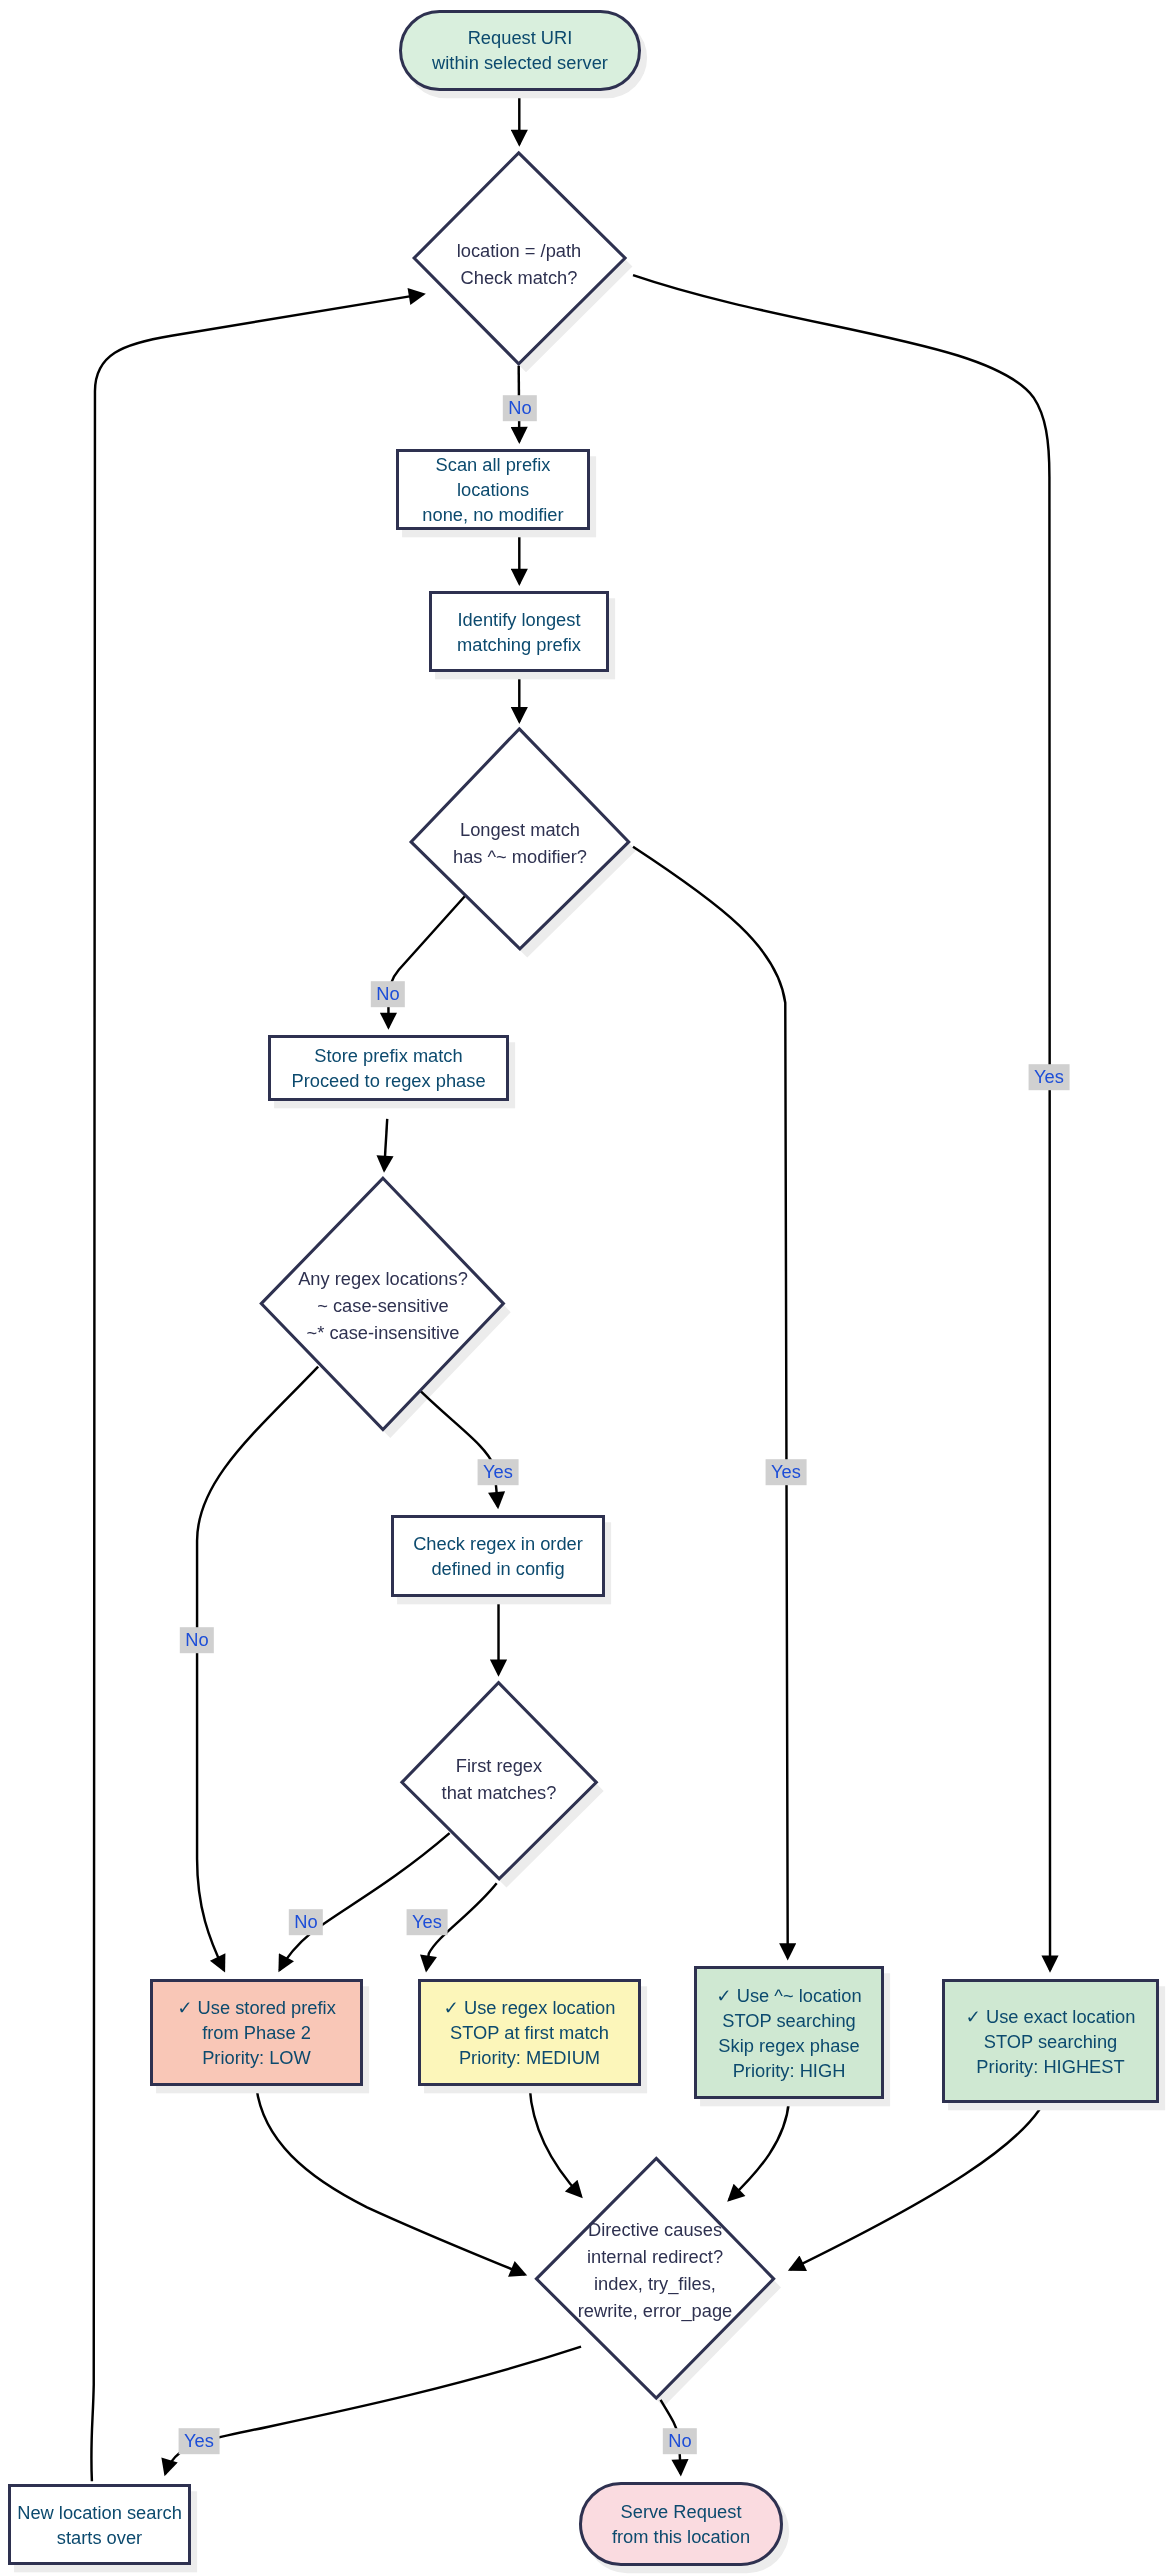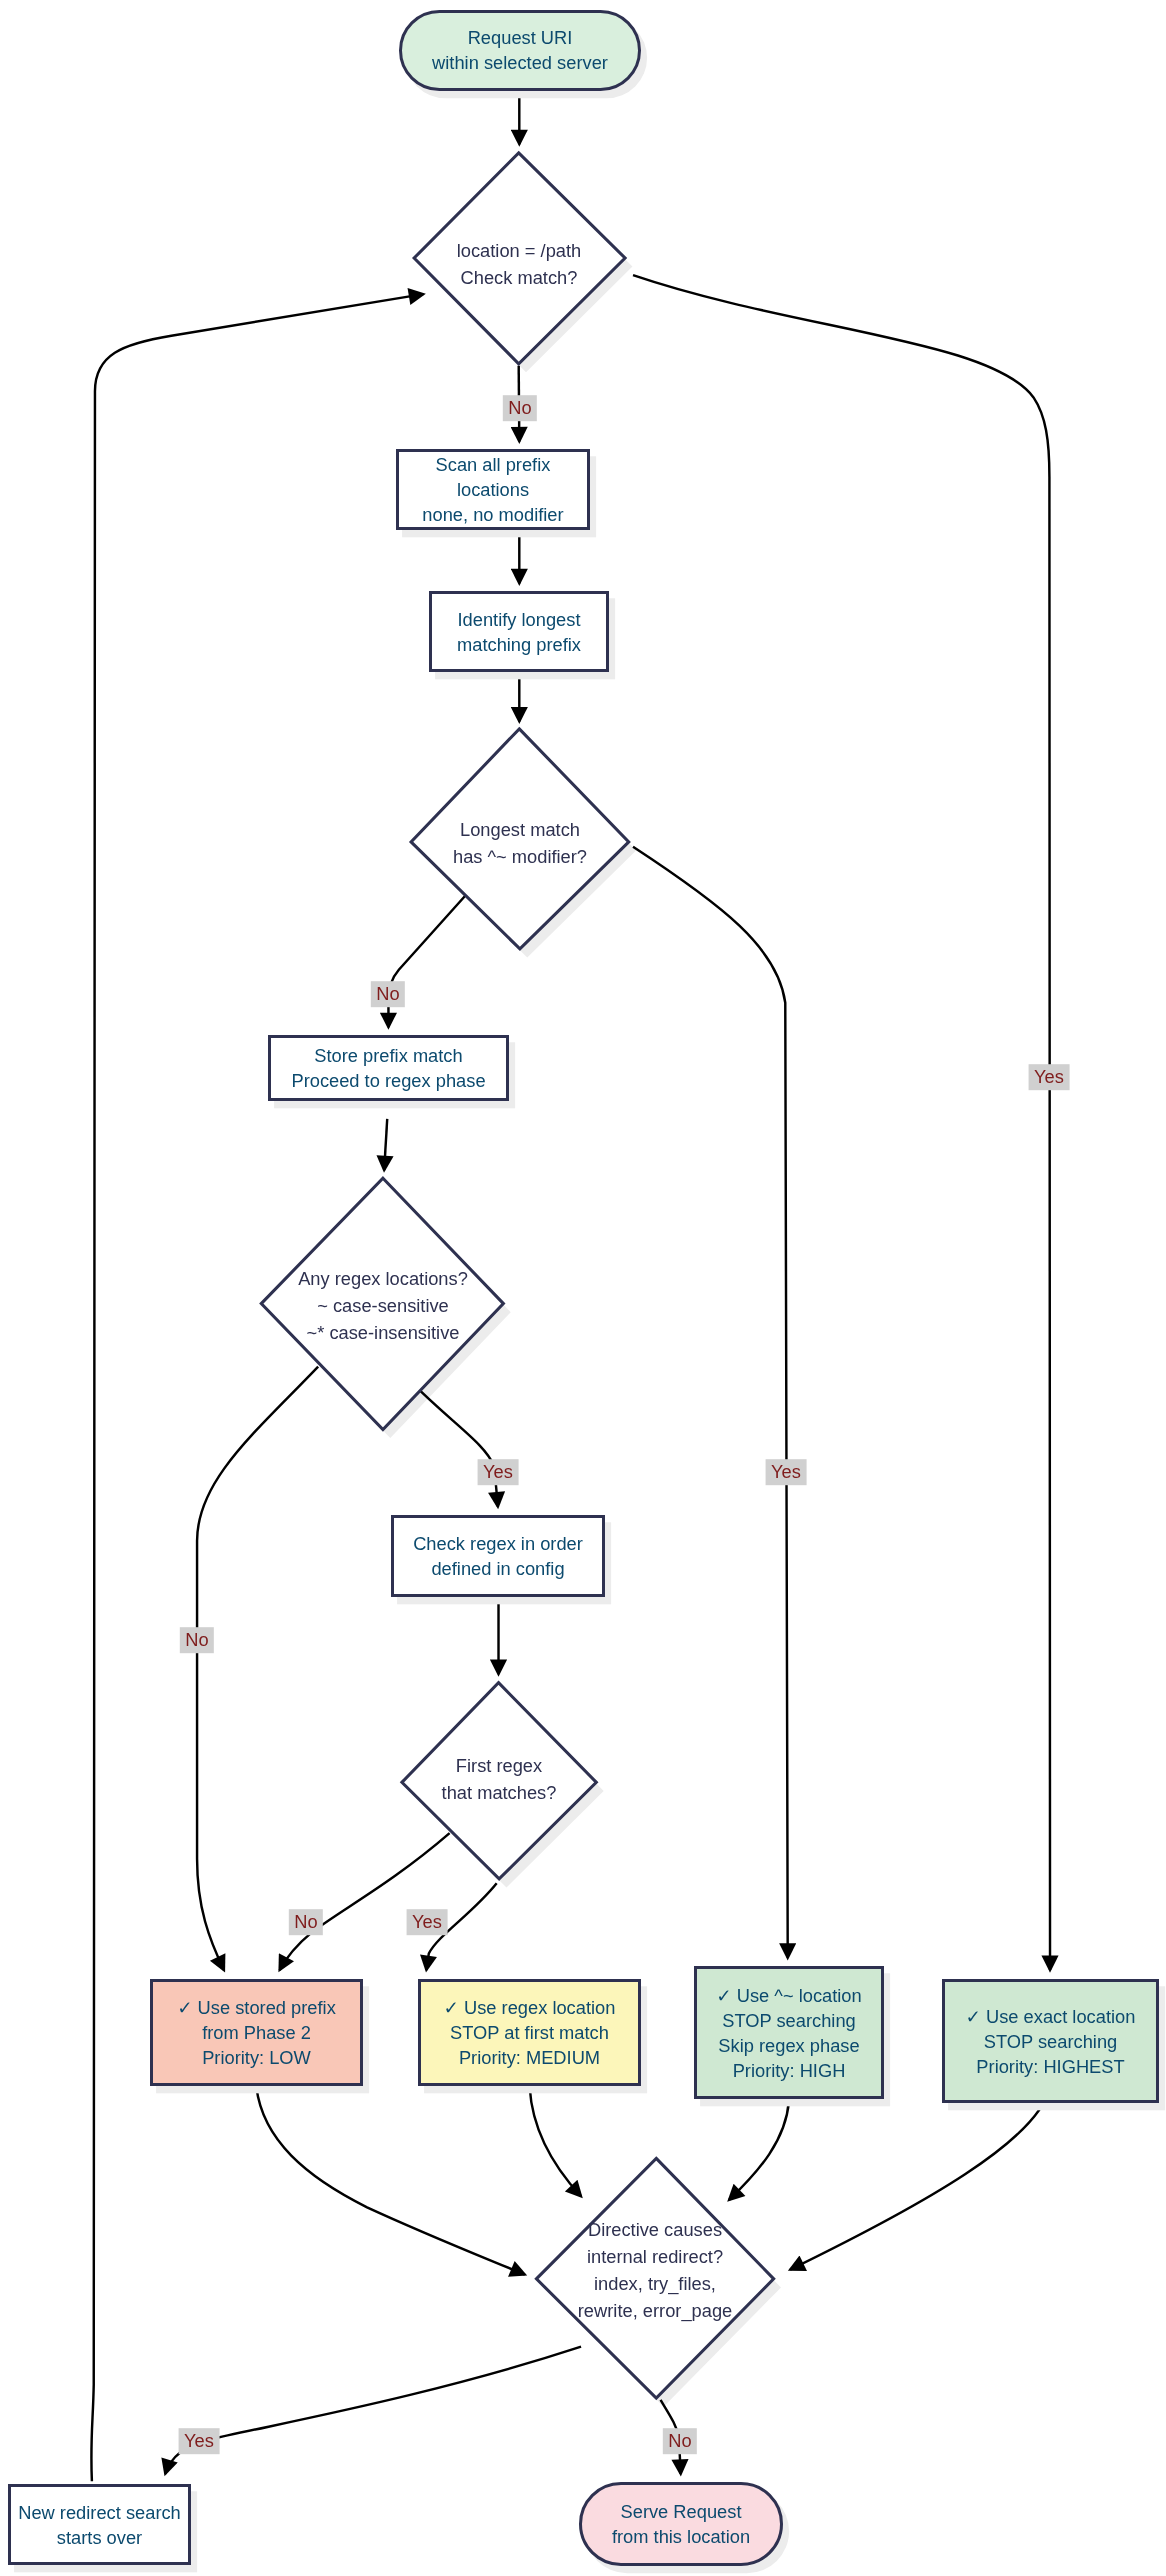--- a/index.html
+++ b/index.html
@@ -22,21 +22,21 @@
   .fill-medium  { background:#fcf6ba; }
   .fill-high    { background:#cfe8d2; }
   .fill-serve   { background:#fadbe0; }
   .diamond-label {
     position:absolute; transform:translate(-50%,-50%);
     text-align:center; white-space:pre-line;
     font-size:18.3px; line-height:27px; color:#2e3150;
   }
   .edge-label {
     position:absolute; transform:translate(-50%,-50%);
-    background:#d0d0d0; color:#7f1d1d;
+    background:#d0d0d0; color:#1d4ed8;
     font-size:18.3px; line-height:22px; padding:1.8px 5.5px;
   }
 </style>
 </head>
 <body>
 
 <div class="canvas">
 
   <svg class="edge-layer" width="1167" height="2576" viewBox="0 0 1908 4213">
     <defs>
@@ -110,21 +110,21 @@
 
   <div class="node fill-high" style="left:694px; top:1966px; width:190px; height:133px;text-align:center;">✓ Use ^~ location
 STOP searching
 Skip regex phase
 Priority: HIGH</div>
 
   <div class="node fill-high" style="left:942px; top:1979px; width:217px; height:124px;">✓ Use exact location
 STOP searching
 Priority: HIGHEST</div>
 
-  <div class="node" style="left:8px; top:2484px; width:183px; height:81px;">New redirect search
+  <div class="node" style="left:8px; top:2484px; width:183px; height:81px;">New location search
 starts over</div>
 
   <div class="node stadium fill-serve" style="left:579px; top:2482px; width:204px; height:84px;">Serve Request
 from this location</div>
 
   <div class="diamond-label" style="left:519px; top:264px;">location = /path
 Check match?</div>
   <div class="diamond-label" style="left:520px; top:843px;">Longest match
 has ^~ modifier?</div>
   <div class="diamond-label" style="left:383px; top:1305px;">Any regex locations?

